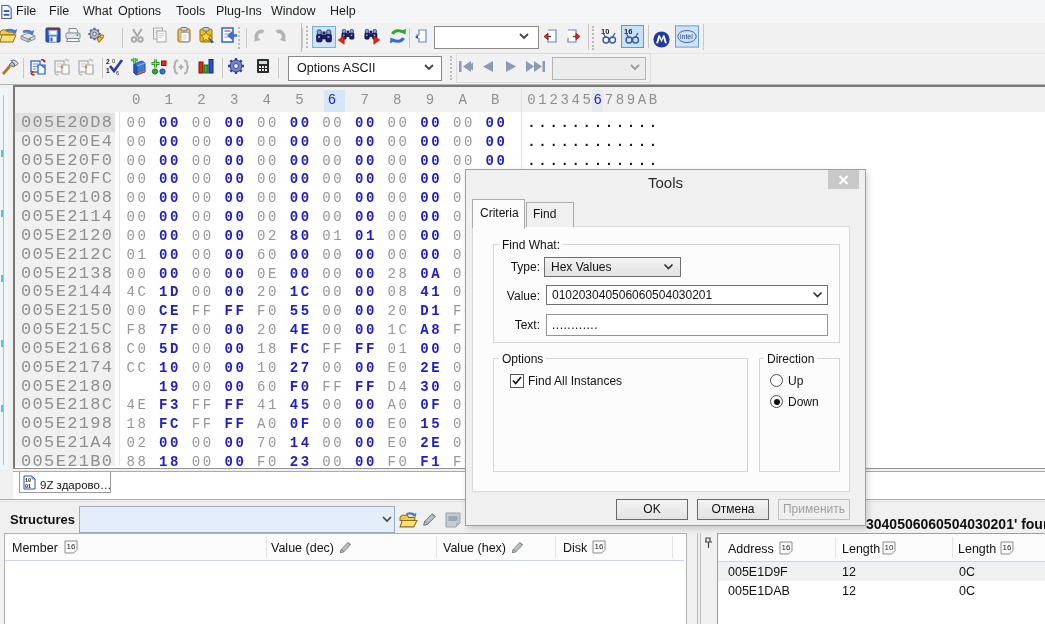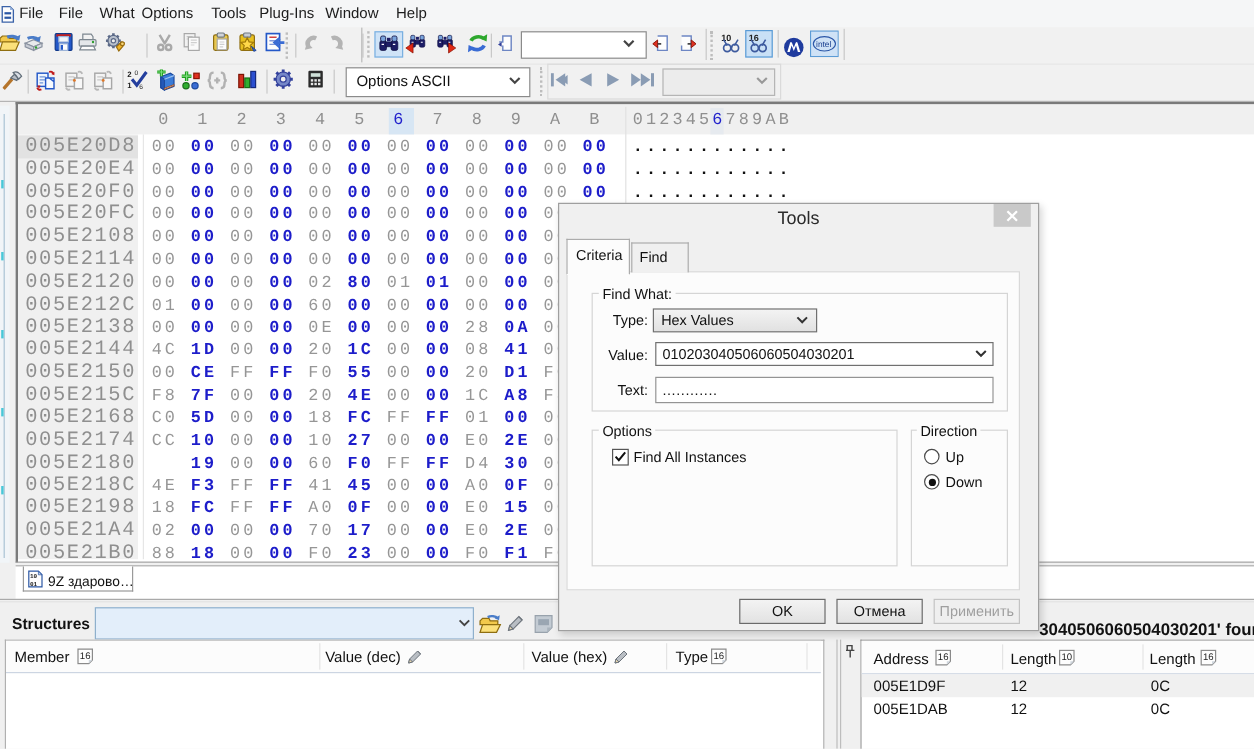--- a/index.html
+++ b/index.html
@@ -829,21 +829,21 @@
     <span class="acell" style="left:636.5px;width:11.1px;">.</span>
     <span class="acell" style="left:647.5px;width:11.1px;">.</span>
   </div>
 <div class="abs" style="left:0;top:434.0px;width:1045px;height:18.83px;line-height:18.83px;overflow:hidden;">
     <span class="addr">005E21A4</span>
     <span class="bcell gb" style="left:119.8px;width:32.6px;">02</span>
     <span class="bcell bb" style="left:152.4px;width:32.6px;">00</span>
     <span class="bcell gb" style="left:185.1px;width:32.6px;">00</span>
     <span class="bcell bb" style="left:217.8px;width:32.6px;">00</span>
     <span class="bcell gb" style="left:250.4px;width:32.6px;">70</span>
-    <span class="bcell bb" style="left:283.1px;width:32.6px;">17</span>
+    <span class="bcell bb" style="left:283.1px;width:32.6px;">14</span>
     <span class="bcell gb" style="left:315.7px;width:32.6px;">00</span>
     <span class="bcell bb" style="left:348.3px;width:32.6px;">00</span>
     <span class="bcell gb" style="left:381.0px;width:32.6px;">E0</span>
     <span class="bcell bb" style="left:413.6px;width:32.6px;">2E</span>
     <span class="bcell gb" style="left:446.3px;width:32.6px;">00</span>
     <span class="bcell bb" style="left:478.9px;width:32.6px;">00</span>
     <span class="acell" style="left:526.0px;width:11.1px;">.</span>
     <span class="acell" style="left:537.0px;width:11.1px;">.</span>
     <span class="acell" style="left:548.1px;width:11.1px;">.</span>
     <span class="acell" style="left:559.1px;width:11.1px;">.</span>
@@ -934,21 +934,21 @@
     <path d="M3 15 l1-4 8-8 3 3 -8 8 z" fill="#b9bec4" stroke="#6d747c"></path>
     <path d="M3 15 l1-4 3 3 z" fill="#e8d8b0" stroke="#6d747c"></path>
     <path d="M12 3 l3 3" stroke="#6d747c"></path>
   </svg>
 <div class="hdr12" style="left:443px;top:541px;z-index:5;">Value (hex)</div>
 <svg class="abs" style="left:510px;top:540px;z-index:5;" width="15" height="15" viewBox="0 0 18 18">
     <path d="M3 15 l1-4 8-8 3 3 -8 8 z" fill="#b9bec4" stroke="#6d747c"></path>
     <path d="M3 15 l1-4 3 3 z" fill="#e8d8b0" stroke="#6d747c"></path>
     <path d="M12 3 l3 3" stroke="#6d747c"></path>
   </svg>
-<div class="hdr12" style="left:563px;top:541px;z-index:5;">Type</div>
+<div class="hdr12" style="left:563px;top:541px;z-index:5;">Disk</div>
 <svg class="abs" style="left:592px;top:540px;z-index:5;" width="16" height="14" viewBox="0 0 16 14">
     <path d="M1 1 h12 v9 l-3 3 h-9 z" fill="#fdfdfd" stroke="#8a8a8a"></path>
     <path d="M13 10 l-3 3 v-3 z" fill="#cfd6dd"></path>
     <text x="2.5" y="9" font-size="8" fill="#222" font-family="Liberation Sans">16</text>
   </svg>
 <div class="abs" style="left:697px;top:533px;width:1px;height:91px;background:#bdbdbd;z-index:5;"></div>
 <div class="abs" style="left:700px;top:533px;width:1px;height:91px;background:#bdbdbd;z-index:5;"></div>
 <svg class="abs" style="left:703px;top:537px;z-index:5;" width="11" height="12" viewBox="0 0 11 12">
     <path d="M3 1 h4 v4 h-4 z M2 5 h7 M5.5 5 v6" stroke="#444" fill="none" stroke-width="1.2"></path>
   </svg>

